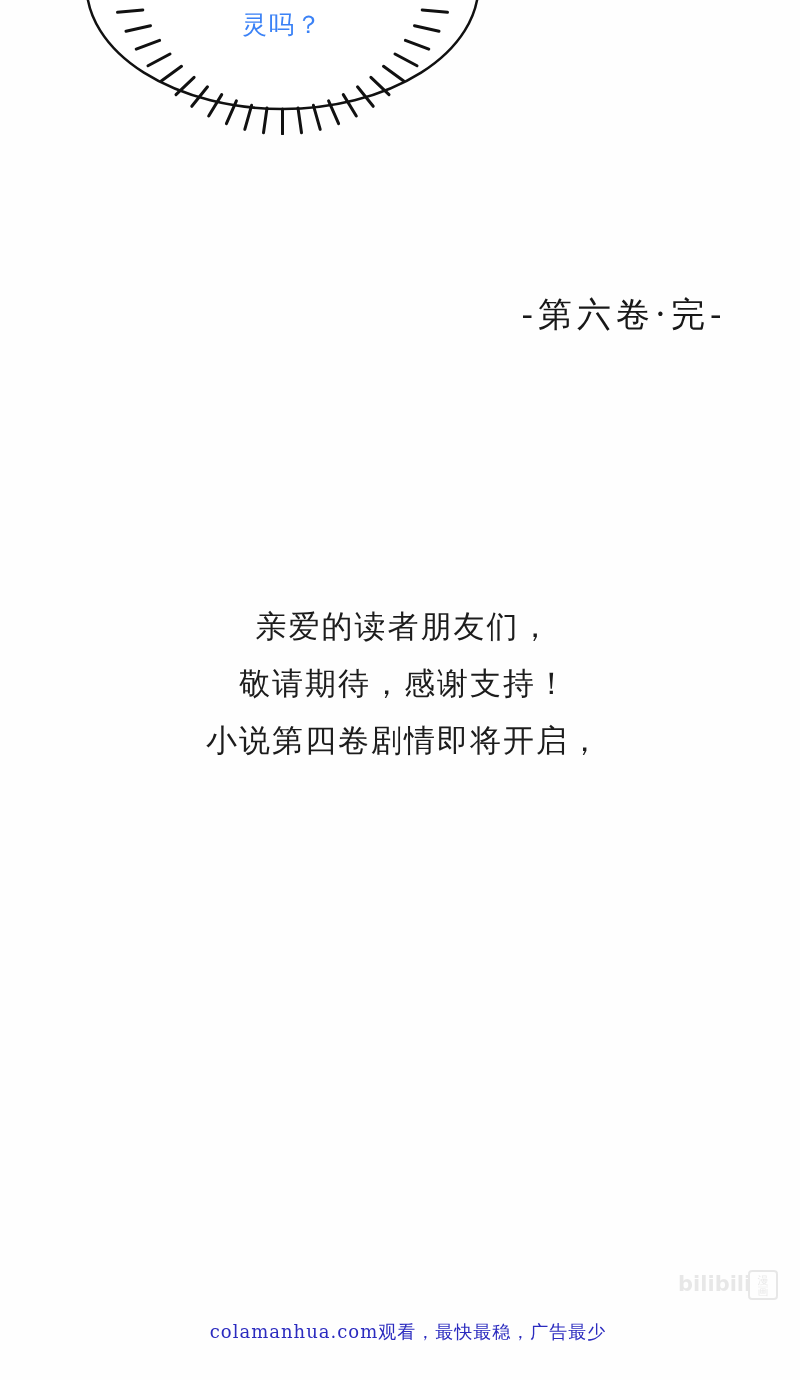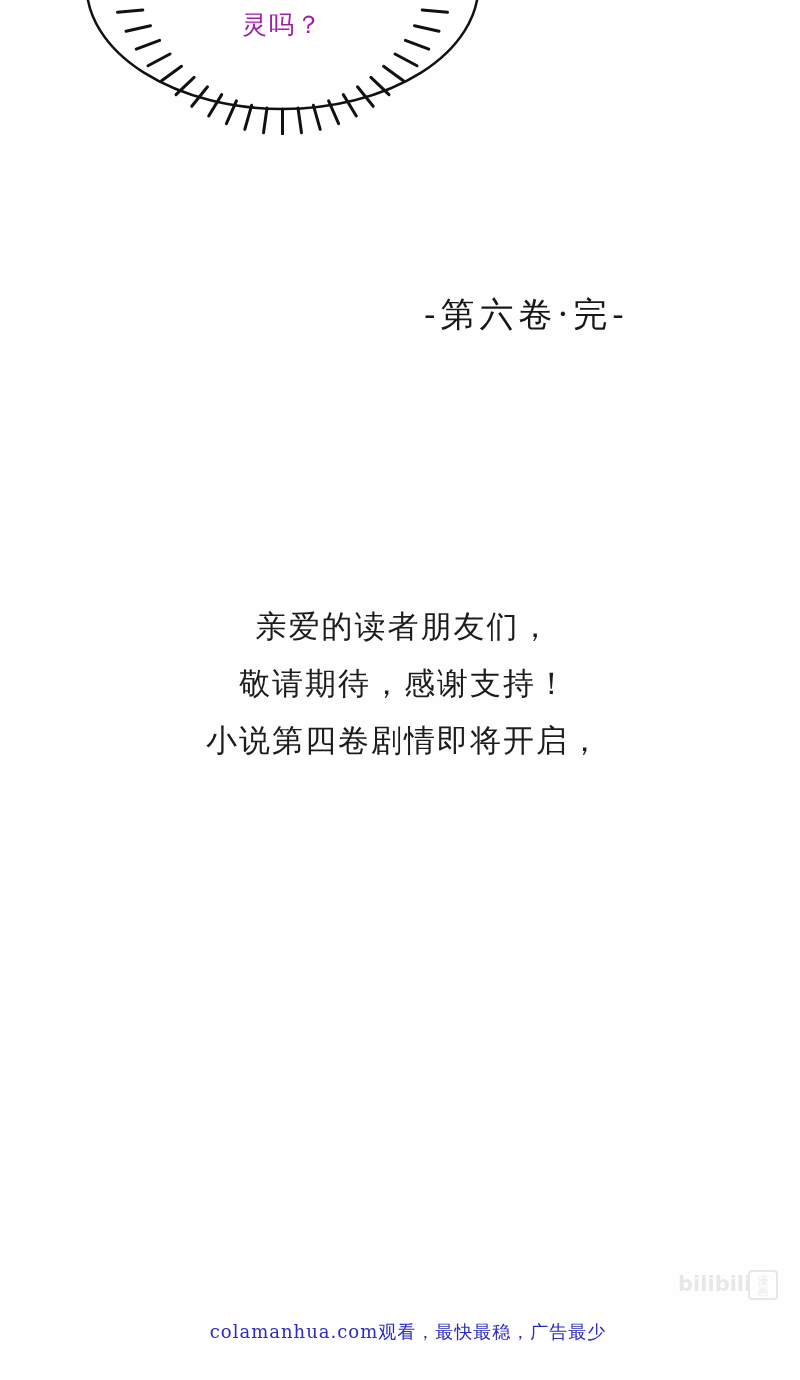--- a/index.html
+++ b/index.html
@@ -38,30 +38,31 @@
     height: 275px;
   }
   .bubble-text {
     position: absolute;
     left: 0;
     top: 148px;
     width: 395px;
     text-align: center;
     font-size: 25px;
     letter-spacing: 2px;
-    color: #a21caf;
+    color: #3b82f6;
     font-family: "DejaVu Sans", "Liberation Sans", sans-serif;
   }
 
   
   .volume-end {
     position: absolute;
-    left: 424px;
+    left: 454px;
     top: 292px;
     width: 340px;
+    text-align: center;
     font-size: 34px;
     letter-spacing: 5px;
     color: #181818;
     font-family: "DejaVu Serif", serif;
     white-space: nowrap;
   }
 
   
   .note {
     position: absolute;

